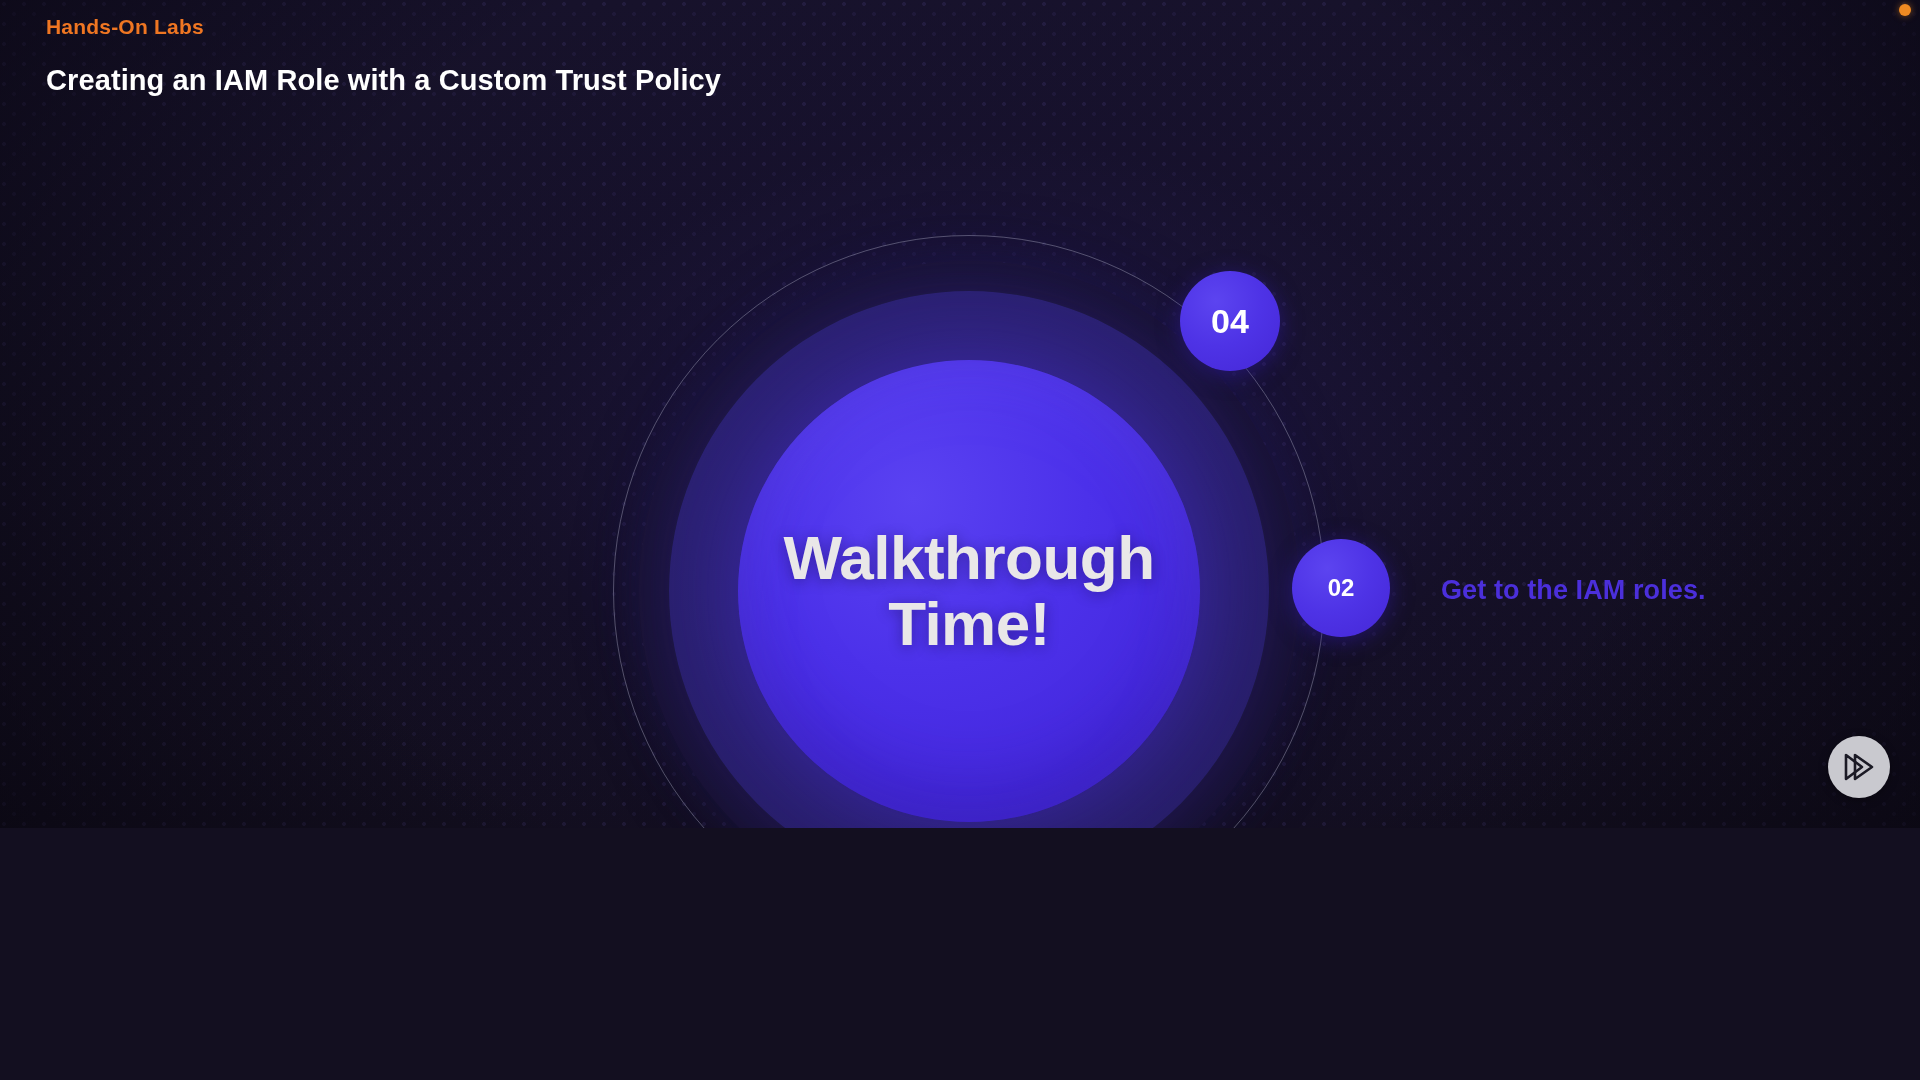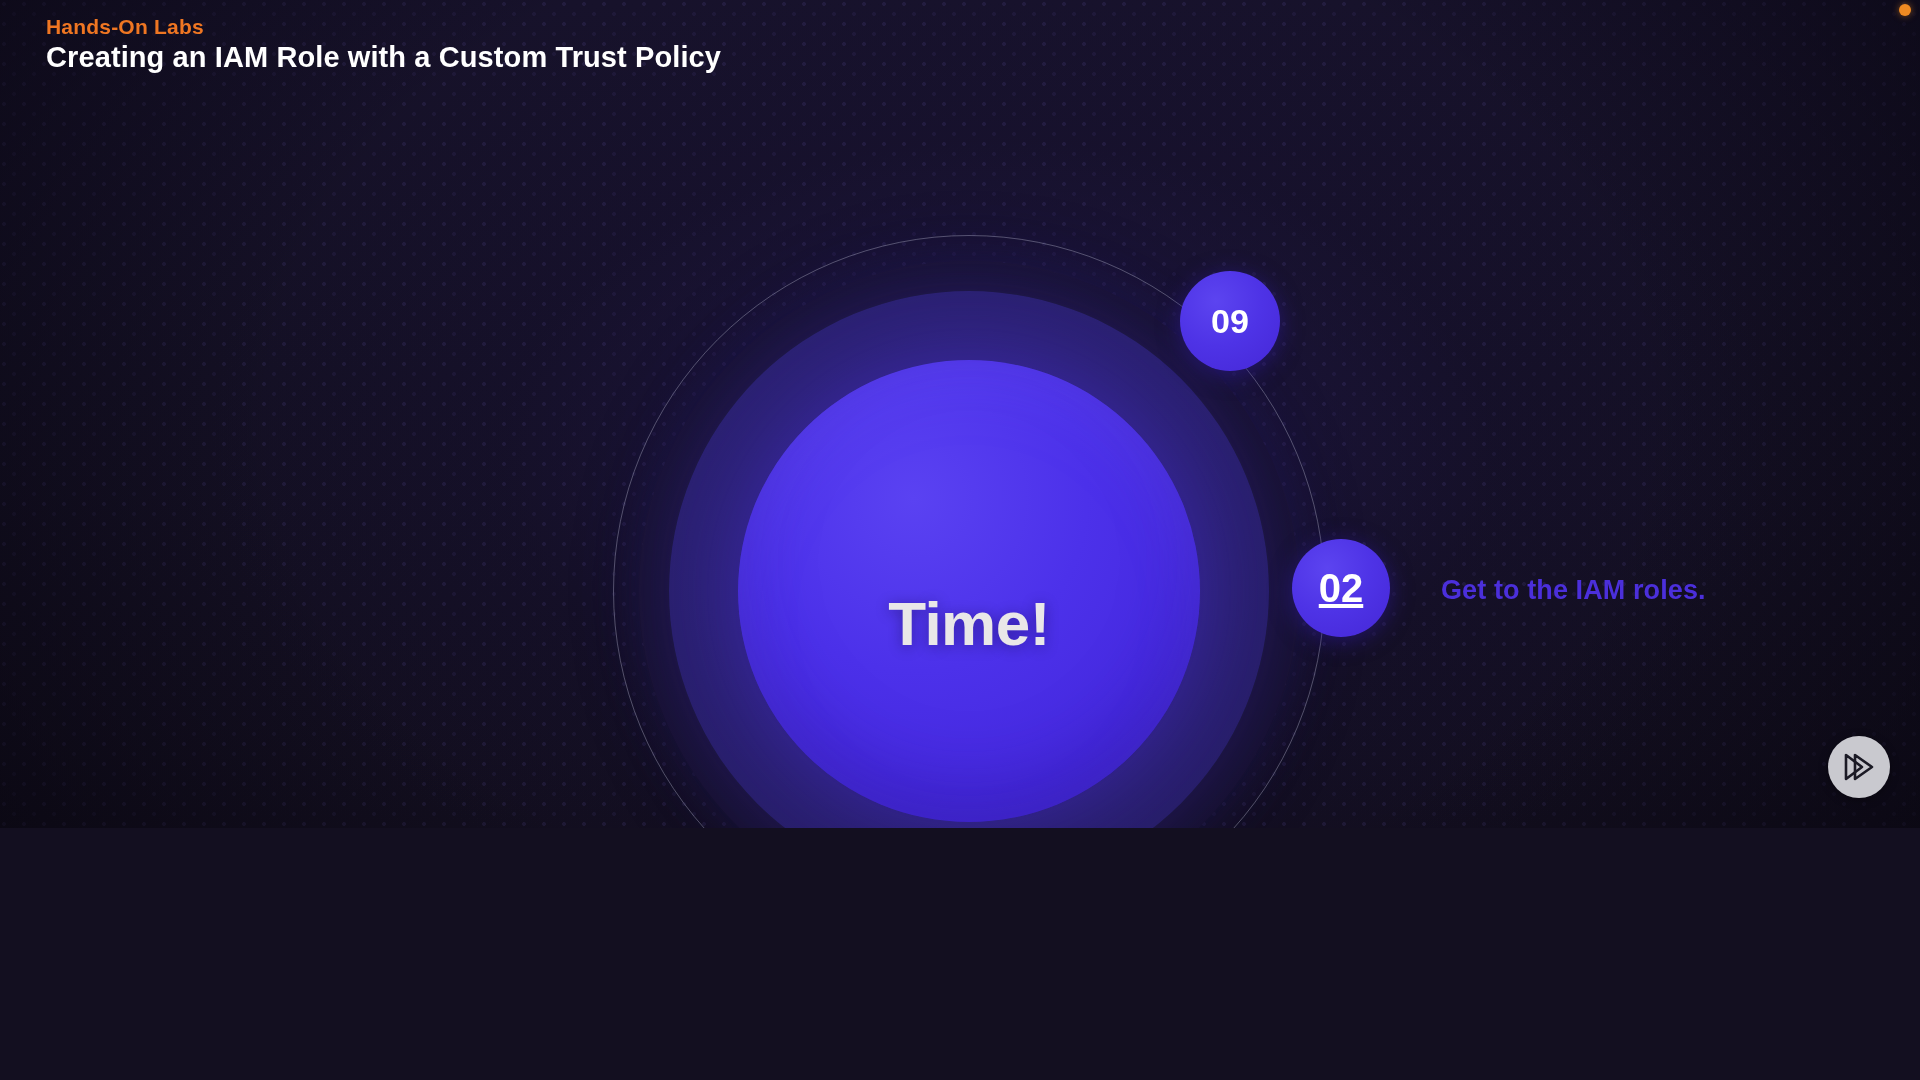--- a/index.html
+++ b/index.html
@@ -44,21 +44,21 @@
   #eyebrow {
     color:#ef7622;
     font-size:21px; font-weight:bold;
     letter-spacing:.2px;
     line-height:1.2;
   }
   #page-title {
     color:#ffffff;
     font-size:29px; font-weight:bold;
     letter-spacing:.1px;
-    margin-top:1px;
+    margin-top:24px;
     line-height:1.2;
   }
 
   
   #corner-dot {
     position:absolute; right:9px; top:4px;
     width:12px; height:12px; border-radius:50%;
     background:#ef8a22;
     box-shadow:0 0 7px rgba(239,138,34,.55);
     z-index:45;
@@ -124,21 +124,21 @@
     position:absolute;
     border-radius:50%;
     background:radial-gradient(circle at 36% 30%, #5c44f0 0%, #4e33e6 48%, #4527d6 100%);
     display:flex; align-items:center; justify-content:center;
     color:#ffffff;
     font-weight:bold;
     box-shadow:0 4px 22px rgba(50,28,170,.5);
     z-index:20;
   }
   #badge-1 { left:1180px; top:271px;  width:100px; height:100px; font-size:34px; }
-  #badge-2 { left:1292px; top:539px;  width:98px;  height:98px;  font-size:40px;text-decoration:underline; }
+  #badge-2 { left:1292px; top:539px;  width:98px;  height:98px;  font-size:24px; }
   #badge-3 { left:1180px; top:806px;  width:102px; height:102px; font-size:34px; }
 
   
   .step-label {
     position:absolute;
     color:#4b2fdb;
     font-size:27px; font-weight:bold;
     letter-spacing:.1px;
     white-space:nowrap;
     z-index:20;
@@ -173,27 +173,27 @@
   </div>
 
   <div id="corner-dot"></div>
 
   <div id="orbit-wrap">
     <div class="centered" id="orbit-ring"></div>
     <div class="centered" id="ring-dark"></div>
     <div class="centered" id="ring-mid"></div>
     <div class="centered" id="core">
       <div id="core-text">
-        <br>
+        <span>Walkthrough</span><br>
         <span>Time!</span>
       </div>
     </div>
   </div>
 
-  <div class="step-badge" id="badge-1">09</div>
+  <div class="step-badge" id="badge-1">04</div>
   <div class="step-badge" id="badge-2">02</div>
 
   <div class="step-label" id="label-2">Get to the IAM roles.</div>
 
   <div id="vignette"></div>
 
   <div id="play-button">
     <svg width="36" height="30" viewBox="0 0 36 30" aria-hidden="true">
       <polygon points="5,3 5,27 21,15" fill="none" stroke="#1b1a25" stroke-width="2.6" stroke-linejoin="round"></polygon>
       <polygon points="14,3 14,27 31,15" fill="none" stroke="#1b1a25" stroke-width="2.6" stroke-linejoin="round"></polygon>

